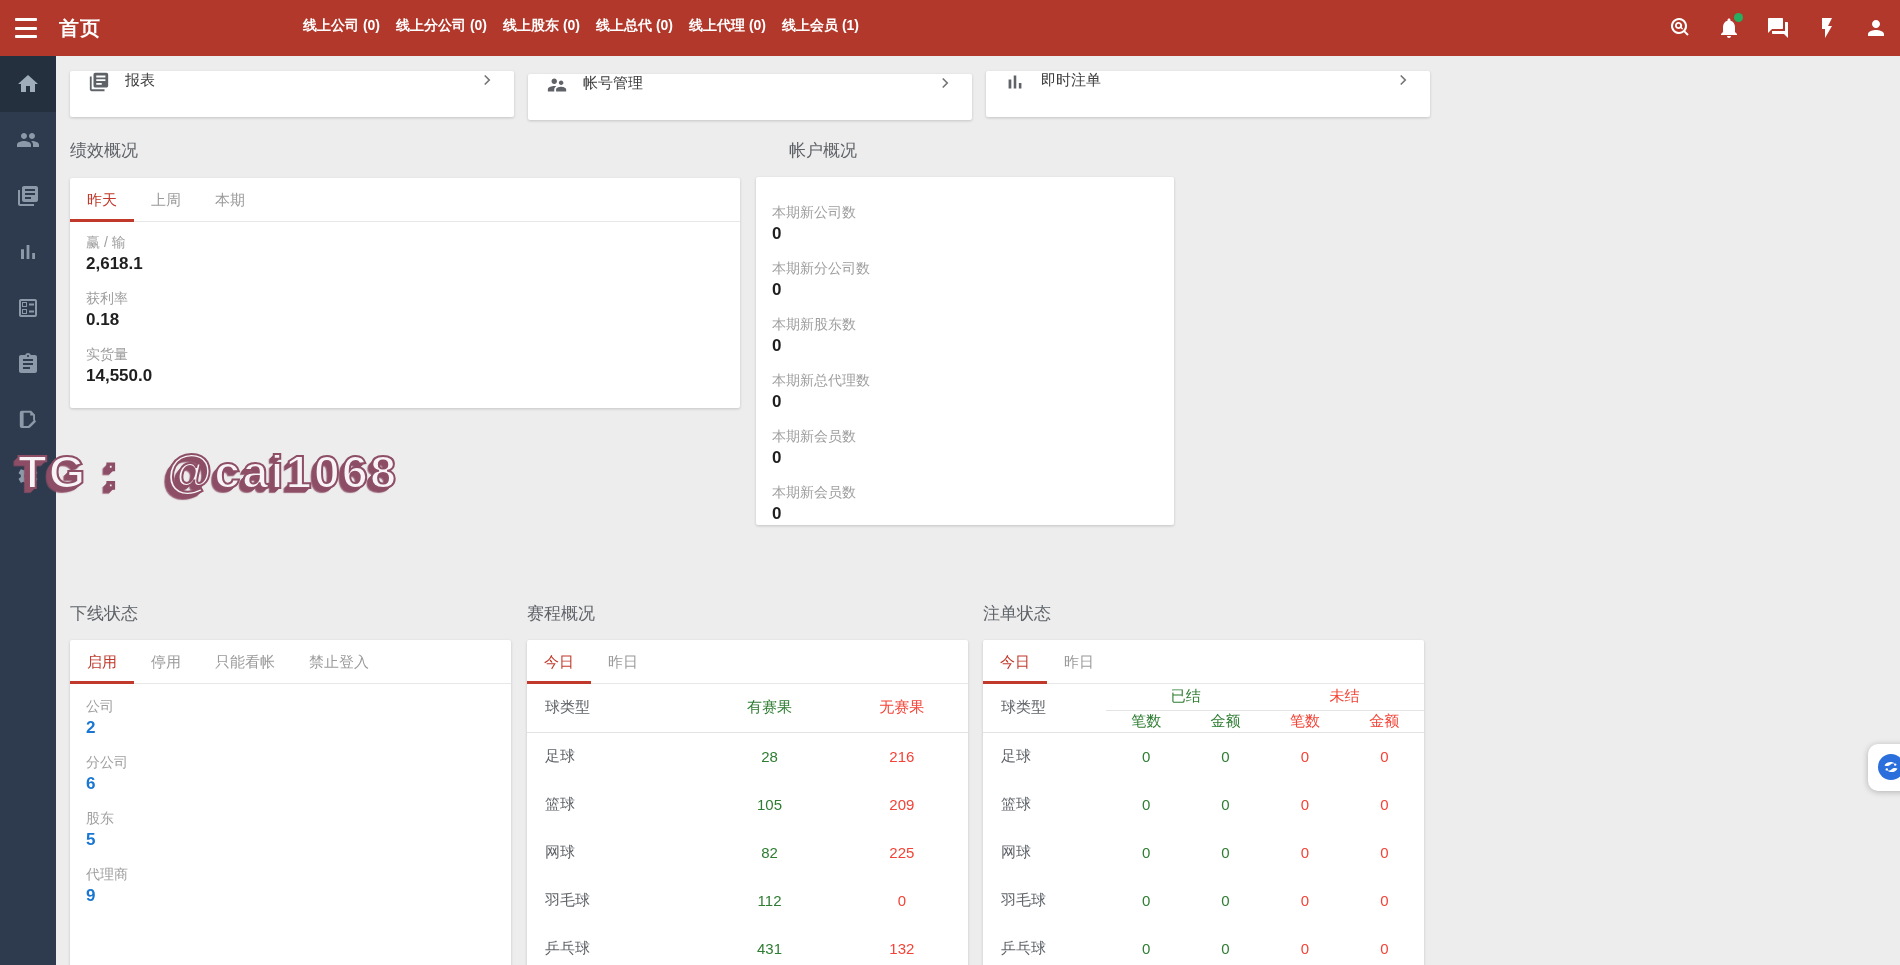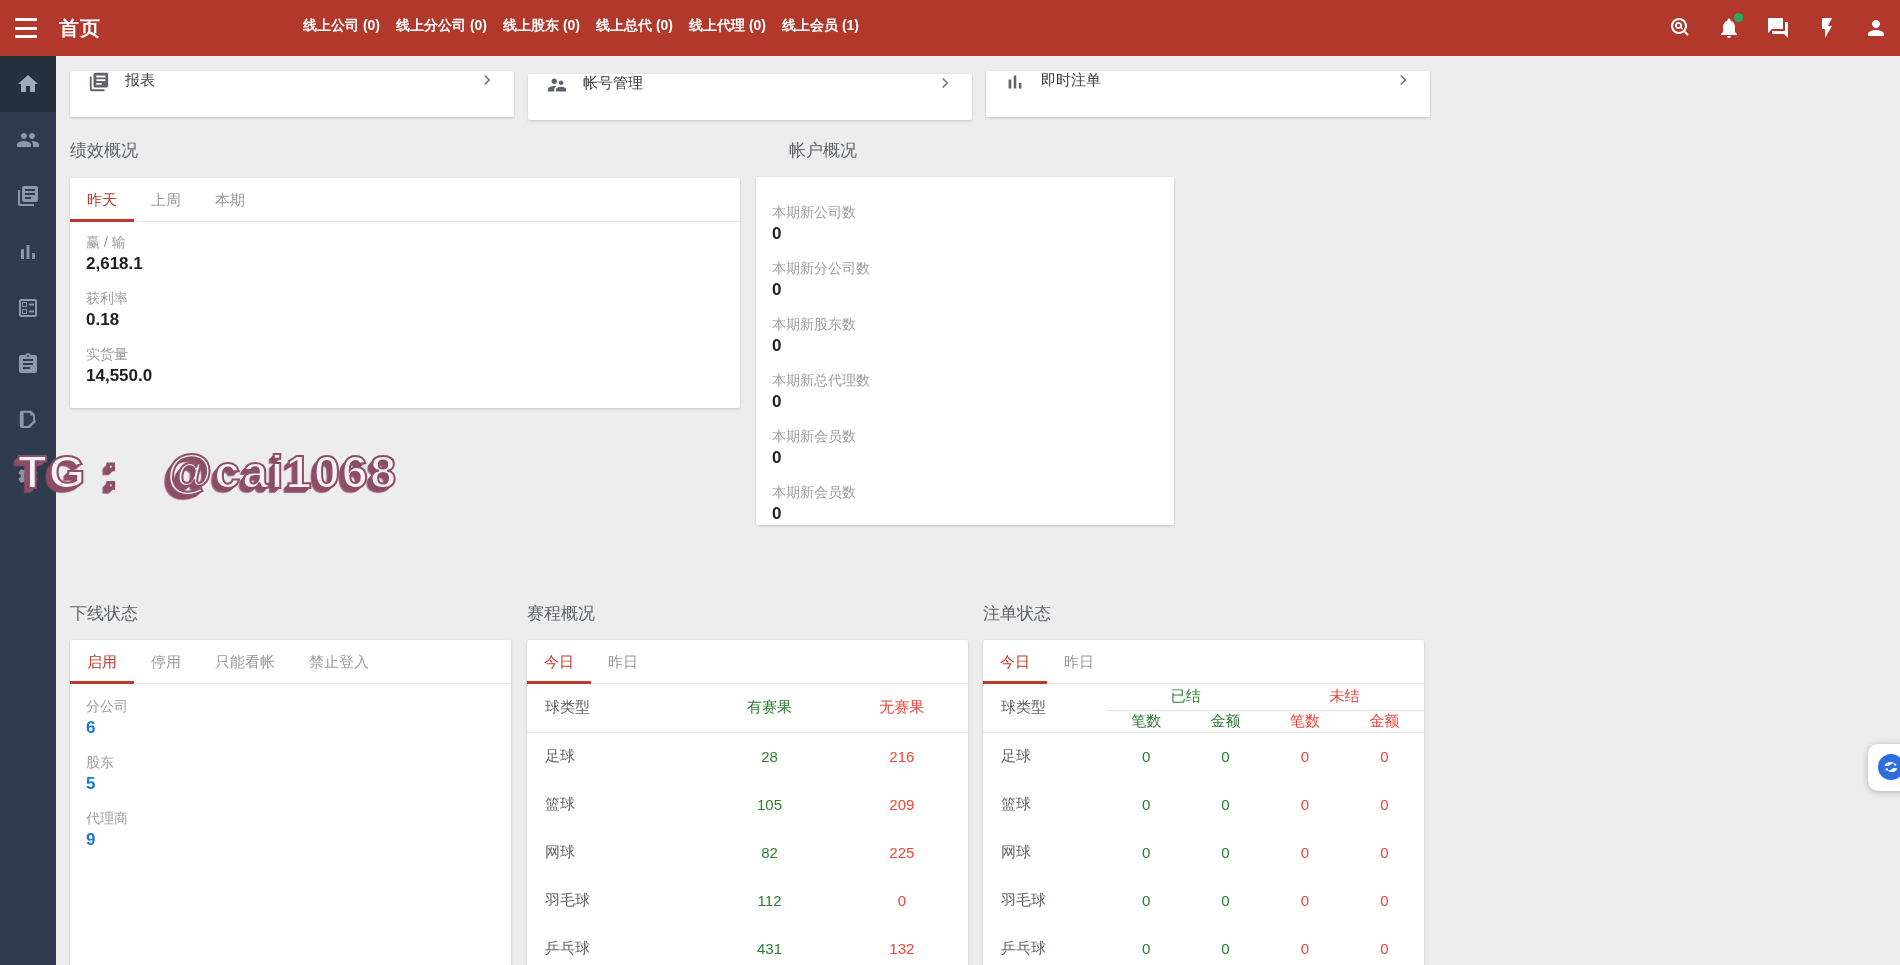--- a/index.html
+++ b/index.html
@@ -251,20 +251,24 @@
   <div class="section-title" style="left:14px;top:546px;">下线状态</div>
   <div class="card" style="left:14px;top:584px;width:441px;height:440px;">
     <div class="tabs">
       <div class="tab active">启用</div>
       <div class="tab">停用</div>
       <div class="tab">只能看帐</div>
       <div class="tab">禁止登入</div>
     </div>
     <div class="stats" style="padding-top:12px;">
       <div class="stat">
+        <div class="lbl">公司</div>
+          <div class="val blue">2</div>
+      </div>
+      <div class="stat">
         <div class="lbl">分公司</div>
           <div class="val blue">6</div>
       </div>
       <div class="stat">
         <div class="lbl">股东</div>
           <div class="val blue">5</div>
       </div>
       <div class="stat">
         <div class="lbl">代理商</div>
           <div class="val blue">9</div>

